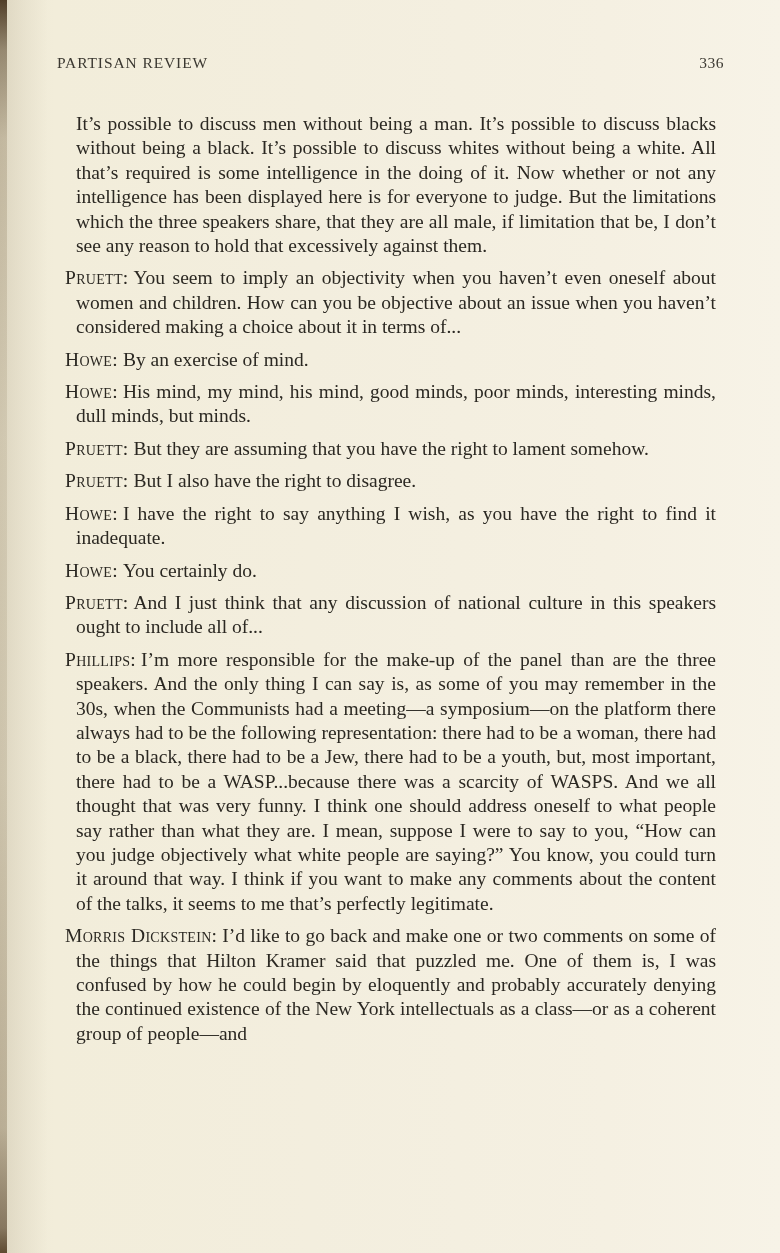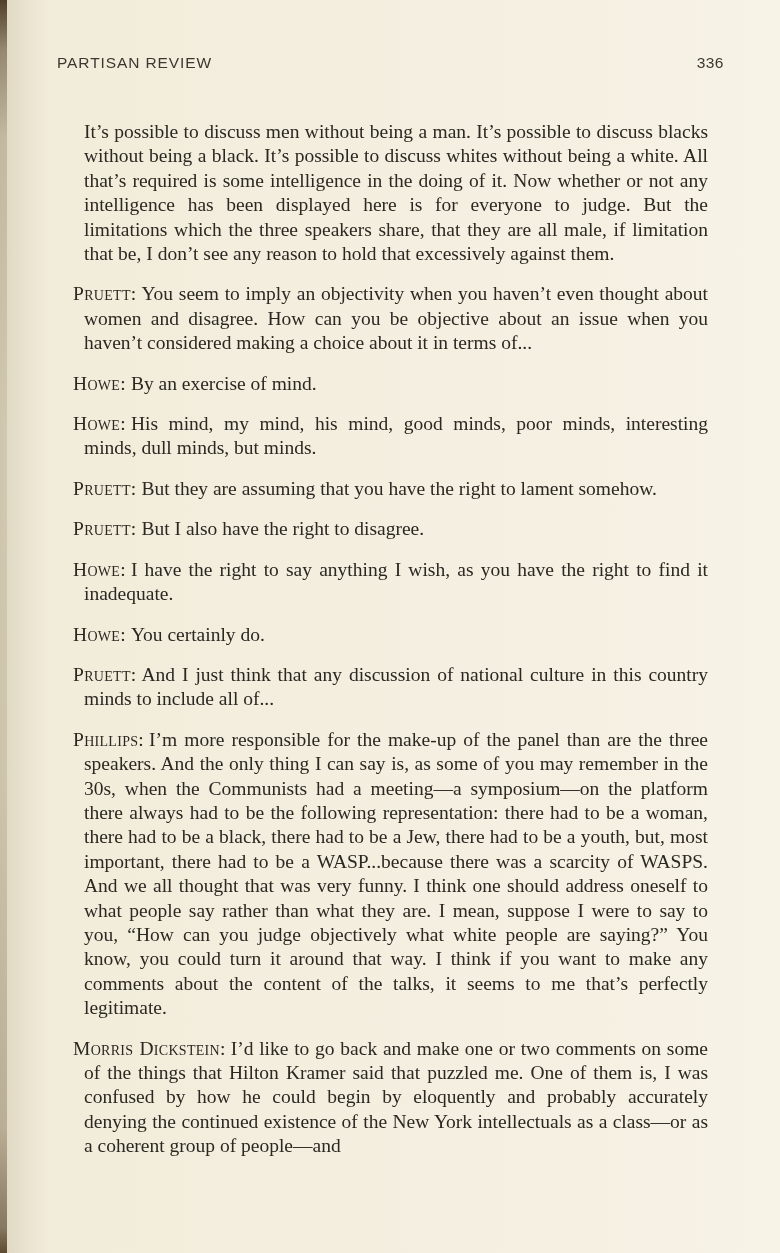--- a/index.html
+++ b/index.html
@@ -43,40 +43,40 @@
     pointer-events: none;
   }
   .running-head {
     position: absolute;
     top: 54px;
     left: 57px;
     width: 667px;
     display: flex;
     justify-content: space-between;
     align-items: baseline;
-    font-family: Liberation Sans, sans-serif;
+    font-family: Liberation Serif, serif;
     font-size: 15.5px;
     letter-spacing: 0.9px;
     color: #3b3831;
   }
   .running-head .folio {
     letter-spacing: 0.5px;
   }
   .text-column {
     position: absolute;
     top: 104px;
     left: 57px;
     width: 667px;
     font-size: 19.5px;
     line-height: 24.4px;
     color: #2b2822;
     text-align: justify;
   }
   .para {
-    margin: 16px;
+    margin: 8px;
     padding-left: 11px;
     text-indent: -11px;
   }
   .para.cont {
     text-indent: 0;
   }
   .speaker {
     font-variant: small-caps;
     letter-spacing: 0.3px;
     margin-right: 5px;
@@ -90,34 +90,34 @@
   <div class="gutter-shade"></div>
 
   <div class="running-head">
     <span class="journal">PARTISAN REVIEW</span>
     <span class="folio">336</span>
   </div>
 
   <div class="text-column">
     <p class="para cont"><span>It’s possible to discuss men without being a man. It’s possible to discuss blacks without being a black. It’s possible to discuss whites without being a white. All that’s required is some intelligence in the doing of it. Now whether or not any intelligence has been displayed here is for everyone to judge. But the limitations which the three speakers share, that they are all male, if limitation that be, I don’t see any reason to hold that excessively against them.</span></p>
 
-    <p class="para"><span class="speaker">Pruett:</span><span>You seem to imply an objectivity when you haven’t even thought about women and disagree. How can you be objective about an issue when you haven’t considered making a choice about it in terms of...</span></p>
+    <p class="para"><span class="speaker">Pruett:</span><span>You seem to imply an objectivity when you haven’t even oneself about women and children. How can you be objective about an issue when you haven’t considered making a choice about it in terms of...</span></p>
 
     <p class="para"><span class="speaker">Howe:</span><span>By an exercise of mind.</span></p>
 
 
     <p class="para"><span class="speaker">Howe:</span><span>His mind, my mind, his mind, good minds, poor minds, interesting minds, dull minds, but minds.</span></p>
 
     <p class="para"><span class="speaker">Pruett:</span><span>But they are assuming that you have the right to lament somehow.</span></p>
 
     <p class="para"><span class="speaker">Pruett:</span><span>But I also have the right to disagree.</span></p>
 
     <p class="para"><span class="speaker">Howe:</span><span>I have the right to say anything I wish, as you have the right to find it inadequate.</span></p>
 
     <p class="para"><span class="speaker">Howe:</span><span>You certainly do.</span></p>
 
-    <p class="para"><span class="speaker">Pruett:</span><span>And I just think that any discussion of national culture in this country minds to include all of...</span></p>
+    <p class="para"><span class="speaker">Pruett:</span><span>And I just think that any discussion of national culture in this speakers ought to include all of...</span></p>
 
     <p class="para"><span class="speaker">Phillips:</span><span>I’m more responsible for the make-up of the panel than are the three speakers. And the only thing I can say is, as some of you may remember in the 30s, when the Communists had a meeting—a symposium—on the platform there always had to be the following representation: there had to be a woman, there had to be a black, there had to be a Jew, there had to be a youth, but, most important, there had to be a WASP...because there was a scarcity of WASPS. And we all thought that was very funny. I think one should address oneself to what people say rather than what they are. I mean, suppose I were to say to you, “How can you judge objectively what white people are saying?” You know, you could turn it around that way. I think if you want to make any comments about the content of the talks, it seems to me that’s perfectly legitimate.</span></p>
 
     <p class="para"><span class="speaker">Morris Dickstein:</span><span>I’d like to go back and make one or two comments on some of the things that Hilton Kramer said that puzzled me. One of them is, I was confused by how he could begin by eloquently and probably accurately denying the continued existence of the New York intellectuals as a class—or as a coherent group of people—and</span></p>
   </div>
 </div>
 
 </body></html>

